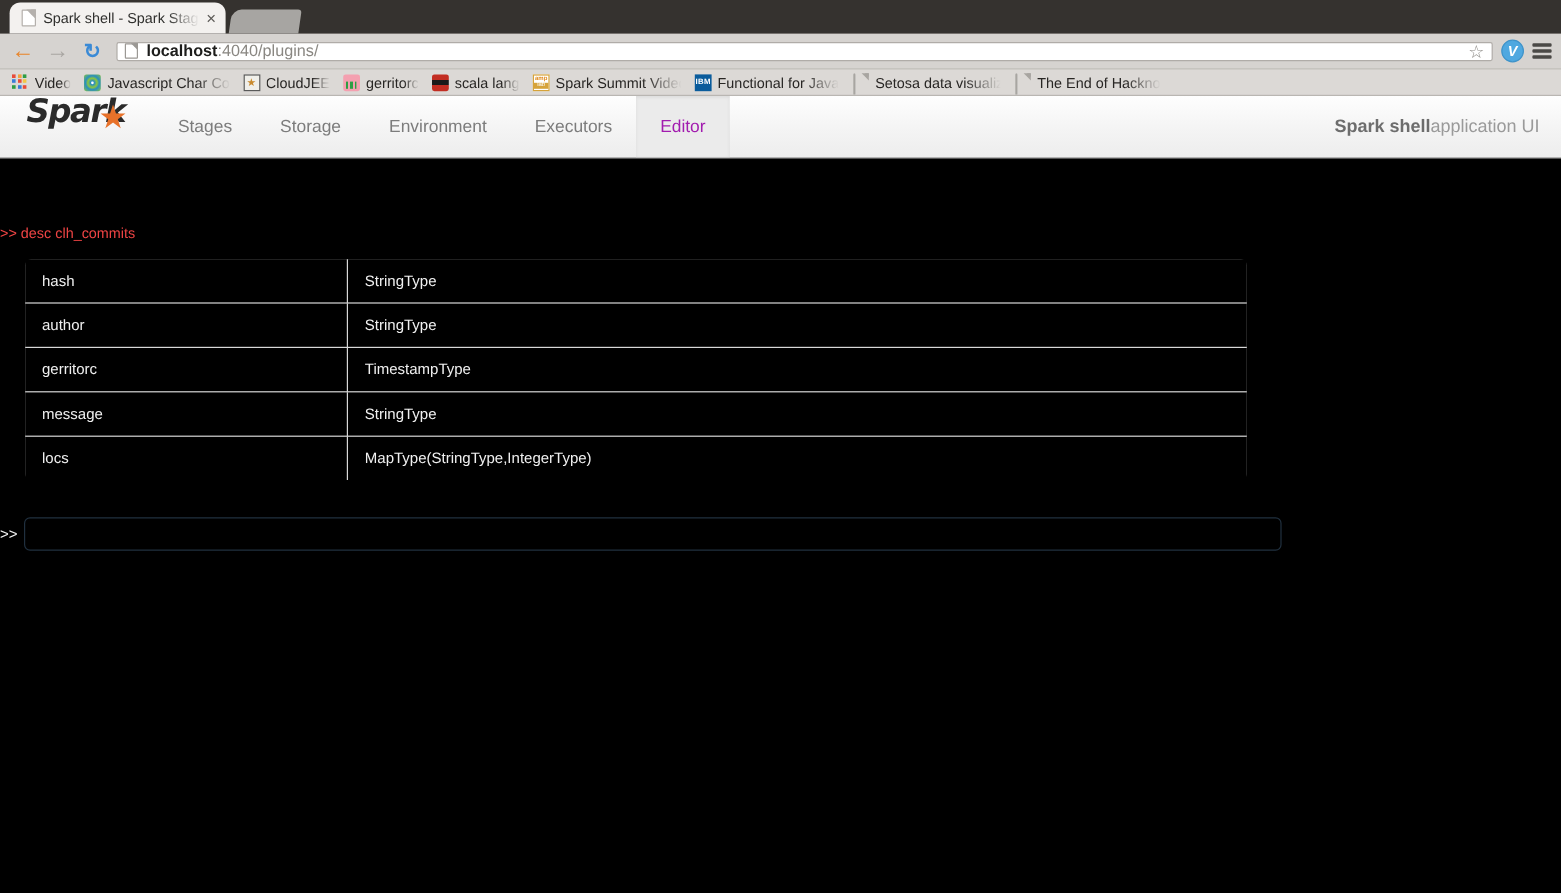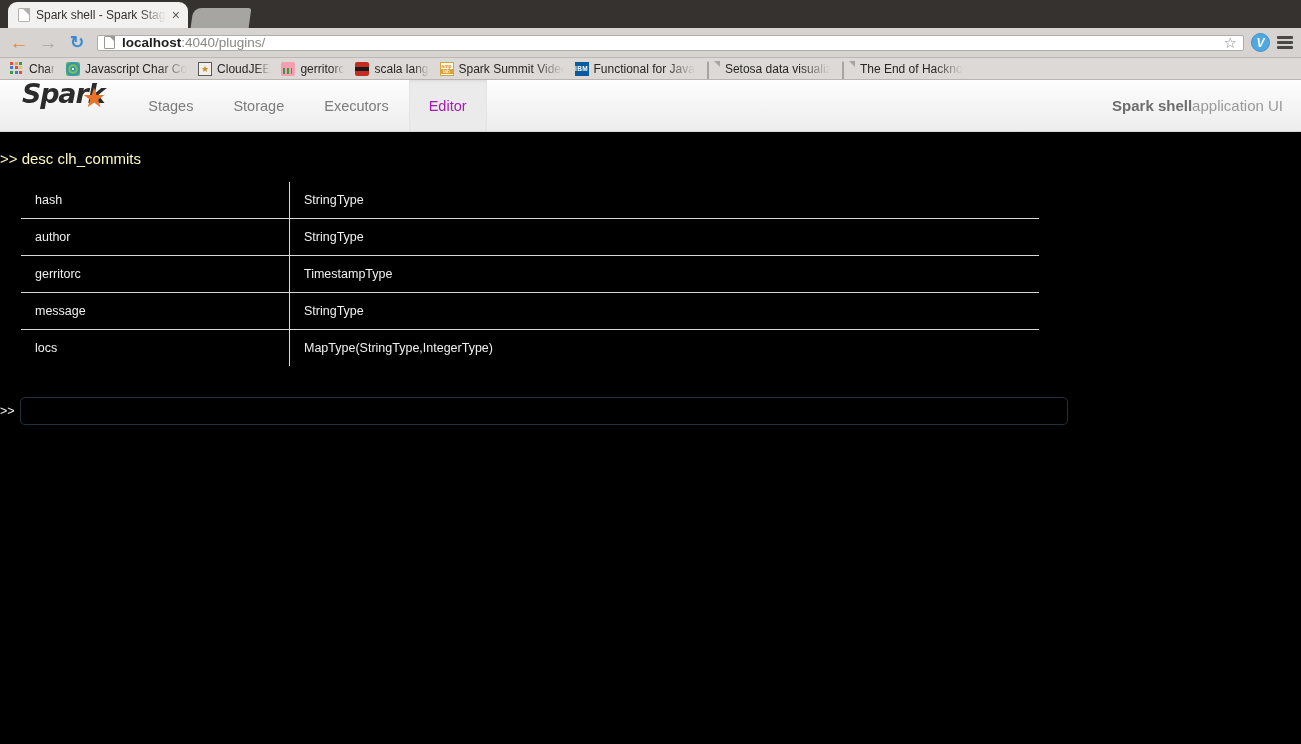--- a/index.html
+++ b/index.html
@@ -253,25 +253,26 @@
   .app-title b { color: #6d6d6d; font-weight: bold; }
 
   
   .terminal {
     background: #000;
     height: 608px;
     padding: 0;
     position: relative;
   }
   .cmd-line {
-    color: #fef9c3;
-    font-size: 15px;
+    color: #ef4444;
+    font-size: 12px;
     padding: 18px 0 0 0;
     margin-left: 0;
     white-space: pre;
+    margin-top: 37px;
   }
 
   .result-table {
     margin: 14px 0 0 20px;
     width: 1020px;
     border-collapse: collapse;
     border: 1px solid #d8d8d8;
     border-radius: 6px;
     overflow: hidden;
     table-layout: fixed;
@@ -361,21 +362,21 @@
         <i style="background:#e84b3a"></i>
           <i style="background:#f2a33c"></i>
           <i style="background:#2f9e44"></i>
         <i style="background:#3b7dd8"></i>
           <i style="background:#e84b3a"></i>
           <i style="background:#f2c744"></i>
         <i style="background:#2f9e44"></i>
           <i style="background:#3b7dd8"></i>
           <i style="background:#e84b3a"></i>
       </span>
-      <span class="bm-label">Char</span>
+      <span class="bm-label">Video</span>
     </div>
 
     <div class="bm">
       <span class="bm-ico ico-spiral"></span>
       <span class="bm-label">Javascript Char Co</span>
     </div>
 
     <div class="bm">
       <span class="bm-ico ico-cloudjee">★</span>
       <span class="bm-label">CloudJEE</span>
@@ -419,20 +420,21 @@
 
 <div class="spark-nav">
   <div class="spark-logo">
     <span class="spark-word">Spark</span>
     <span class="spark-star">★</span>
   </div>
 
   <div class="nav-links">
     <a class="nav-link">Stages</a>
     <a class="nav-link">Storage</a>
+    <a class="nav-link">Environment</a>
     <a class="nav-link">Executors</a>
     <a class="nav-link active">Editor</a>
   </div>
 
   <div class="app-title">
     <b>Spark shell</b>
       <span> application UI</span>
   </div>
 </div>
 

